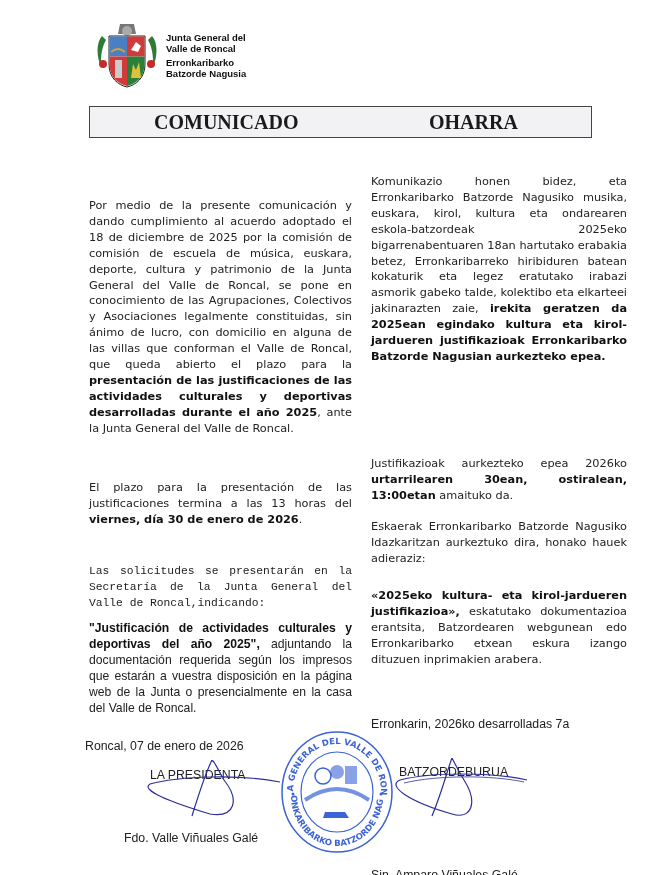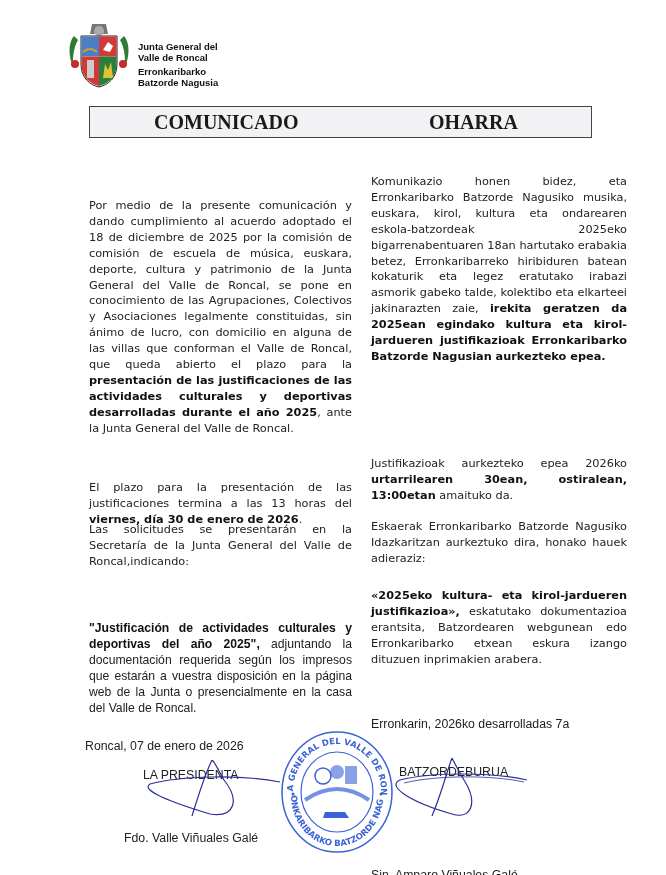--- a/index.html
+++ b/index.html
@@ -1,19 +1,19 @@
 <!DOCTYPE html>
 <html><head>
 <meta charset="utf-8">
 <style>
   html, body { margin: 0; padding: 0; background: #ffffff; }
   body { width: 666px; height: 875px; position: relative; overflow: hidden;
          font-family: "DejaVu Sans", sans-serif; color: #1c1c1c; }
 
-  .header { position: absolute; left: 68px; top: 22px; height: 66px; display: flex; align-items: flex-end; }
+  .header { position: absolute; left: 96px; top: 22px; height: 66px; display: flex; align-items: center; }
   .crest { width: 62px; height: 66px; }
   .org { margin-left: 8px; font-family: "Liberation Sans", sans-serif; font-weight: bold;
          font-size: 9.5px; line-height: 11px; color: #111; }
   .org .gap { height: 3px; }
 
   .banner { position: absolute; left: 89px; top: 106px; width: 503px; height: 32px;
             background: #f2f2f4; border: 1.5px solid #444; box-sizing: border-box;
             font-family: "Liberation Serif", serif; font-weight: bold; font-size: 20px; color: #1a1a1a; }
   .banner .es { position: absolute; left: 64px; top: 4px; }
   .banner .eu { position: absolute; left: 339px; top: 4px; }
@@ -64,21 +64,21 @@
   <span class="es">COMUNICADO</span>
   <span class="eu">OHARRA</span>
 </div>
 
 <div class="p col-l" style="top:174px;">
   <span>Por medio de la presente comunicación y dando cumplimiento al acuerdo adoptado el 18 de diciembre de 2025 por la comisión de comisión de escuela de música, euskara, deporte, cultura y patrimonio de la Junta General del Valle de Roncal, se pone en conocimiento de las Agrupaciones, Colectivos y Asociaciones legalmente constituidas, sin ánimo de lucro, con domicilio en alguna de las villas que conforman el Valle de Roncal, que queda abierto el plazo para la </span><b>presentación de las justificaciones de las actividades culturales y deportivas desarrolladas durante el año 2025</b><span>, ante la Junta General del Valle de Roncal.</span>
 </div>
 <div class="p col-l" style="top:456px;">
   <span>El plazo para la presentación de las justificaciones termina a las 13 horas del </span><b>viernes, día 30 de enero de 2026</b><span>.</span>
 </div>
-<div class="p col-l" style="top:498px;">
+<div class="p col-l" style="top:540px;font-family:Liberation Mono, monospace;">
   <span>Las solicitudes se presentarán en la Secretaría de la Junta General del Valle de Roncal,indicando:</span>
 </div>
 <div class="p col-l cond" style="top:597px;">
   <b>"Justificación de actividades culturales y deportivas del año 2025",</b><span> adjuntando la documentación requerida según los impresos que estarán a vuestra disposición en la página web de la Junta o presencialmente en la casa del Valle de Roncal.</span>
 </div>
 
 <div class="p col-r" style="top:174px;">
   <span>Komunikazio honen bidez, eta Erronkaribarko Batzorde Nagusiko musika, euskara, kirol, kultura eta ondarearen eskola-batzordeak 2025eko bigarrenabentuaren 18an hartutako erabakia betez, Erronkaribarreko hiribiduren batean kokaturik eta legez eratutako irabazi asmorik gabeko talde, kolektibo eta elkarteei jakinarazten zaie, </span><b>irekita geratzen da 2025ean egindako kultura eta kirol-jardueren justifikazioak Erronkaribarko Batzorde Nagusian aurkezteko epea.</b>
 </div>
 <div class="p col-r" style="top:456px;">
@@ -86,21 +86,21 @@
 </div>
 <div class="p col-r" style="top:519px;">
   <span>Eskaerak Erronkaribarko Batzorde Nagusiko Idazkaritzan aurkeztuko dira, honako hauek adieraziz:</span>
 </div>
 <div class="p col-r" style="top:588px;">
   <b>«2025eko kultura- eta kirol-jardueren justifikazioa»,</b><span> eskatutako dokumentazioa erantsita, Batzordearen webgunean edo Erronkaribarko etxean eskura izango dituzuen inprimakien arabera.</span>
 </div>
 
 <div class="sig" style="left:371px; top:717px;">Erronkarin, 2026ko desarrolladas 7a</div>
 <div class="sig" style="left:85px; top:739px;">Roncal, 07 de enero de 2026</div>
-<div class="sig" style="left:143px; top:768px;">LA PRESIDENTA</div>
+<div class="sig" style="left:150px; top:768px;">LA PRESIDENTA</div>
 <div class="sig" style="left:399px; top:765px;">BATZORDEBURUA</div>
 <div class="sig" style="left:124px; top:831px;">Fdo. Valle Viñuales Galé</div>
 <div class="sig" style="left:371px; top:868px;">Sin. Amparo Viñuales Galé</div>
 
 <svg class="signature" style="left:140px; top:760px;" width="150" height="70" viewBox="0 0 150 70">
   <path d="M140 22 C100 14 40 16 10 24 C0 30 30 42 70 54 C95 58 100 40 84 20 C78 10 75 2 72 0 C68 8 60 30 52 56" fill="none" stroke="#2c2f9a" stroke-width="1.2"></path>
 </svg>
 <svg class="signature" style="left:382px; top:758px;" width="150" height="72" viewBox="0 0 150 72">
   <path d="M145 22 C110 14 50 14 18 22 C4 28 28 44 70 56 C90 62 96 44 82 22 C76 12 72 4 70 0 C66 10 60 34 50 58" fill="none" stroke="#2c2f9a" stroke-width="1.2"></path>
   <path d="M142 24 C110 17 55 17 22 25" fill="none" stroke="#2c2f9a" stroke-width="0.8"></path>

